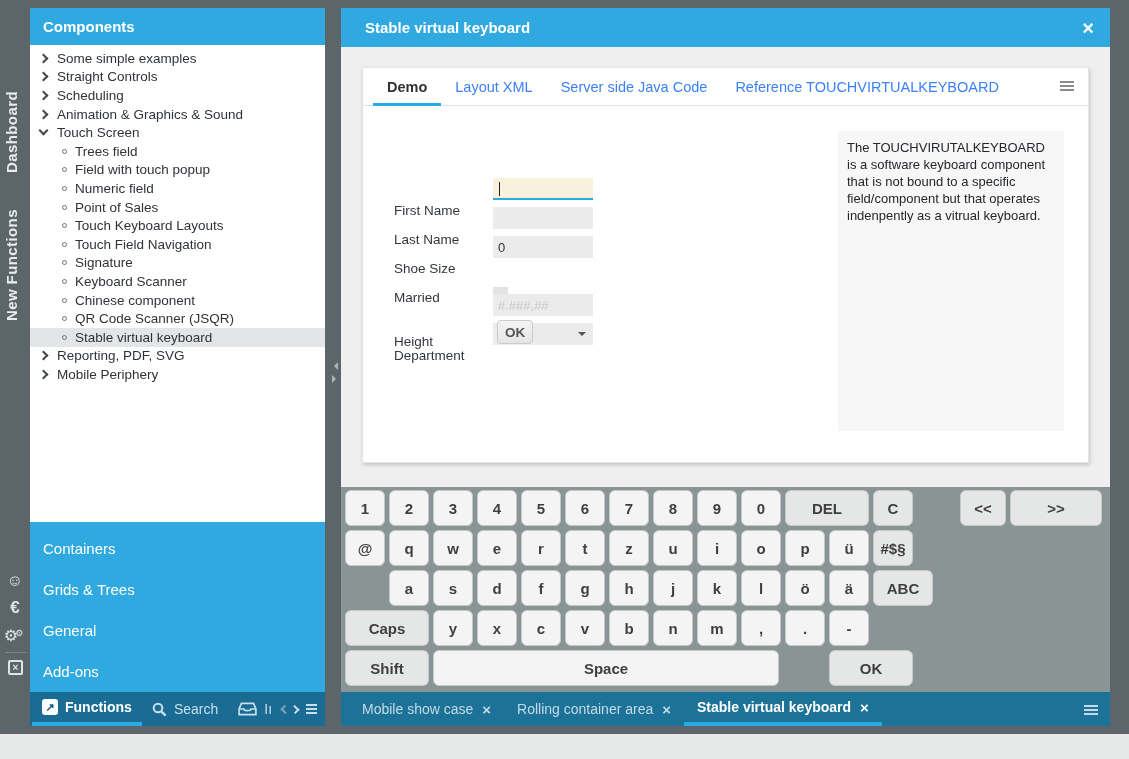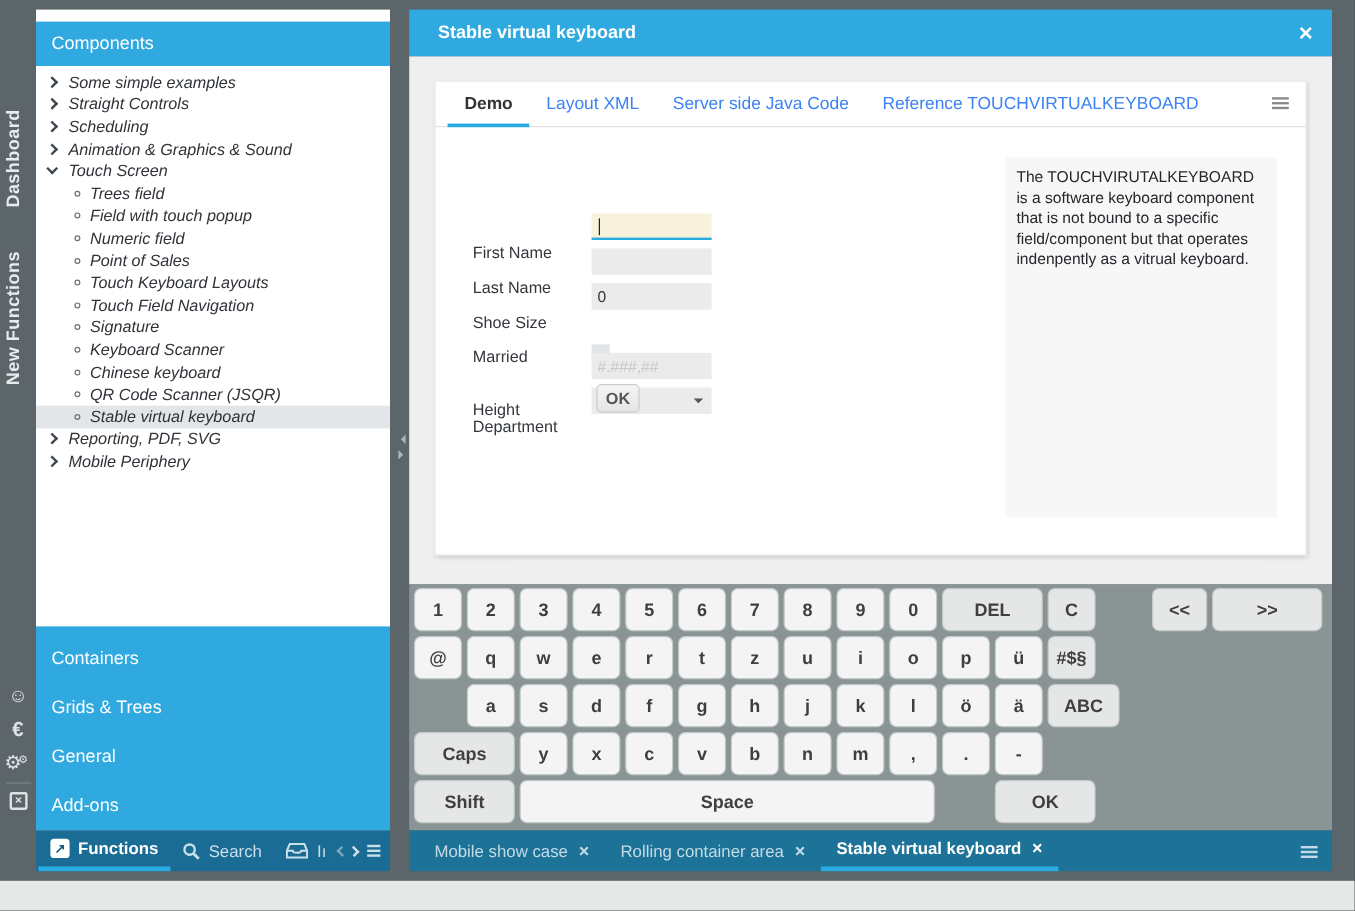--- a/index.html
+++ b/index.html
@@ -11,25 +11,25 @@
           color:#E8ECEC;font-size:15px;font-weight:bold;letter-spacing:.4px;text-align:center;}
   .rail-icon{position:absolute;left:0;width:30px;text-align:center;color:#DFE3E4;}
   .rail-divider{position:absolute;left:5px;width:21px;height:1px;background:#7B8486;}
   .xbox{position:absolute;left:8px;width:15px;height:15px;border:2px solid #DFE3E4;border-radius:2px;
         color:#DFE3E4;font-size:10px;font-weight:bold;line-height:11px;text-align:center;}
   .gear-sub{font-size:9px;position:relative;top:-5px;left:-3px;}
 
   
   .comp-panel{position:absolute;left:30px;top:8px;width:295px;height:684px;background:#fff;
               display:flex;flex-direction:column;}
-  .comp-header{height:37px;background:#2FA9DF;color:#fff;font-size:15px;font-weight:normal;
-               display:flex;align-items:center;padding-left:13px;flex:0 0 auto;margin-top:10px;}
+  .comp-header{height:37px;background:#2FA9DF;color:#fff;font-size:15px;font-weight:bold;
+               display:flex;align-items:center;padding-left:13px;flex:0 0 auto;}
   .tree{flex:1 1 auto;padding-top:4px;overflow:hidden;}
   .tree-row{height:18.6px;display:flex;align-items:center;padding-left:8px;font-size:13.5px;
-            color:#2F3338;cursor:default;font-style:italic;}
+            color:#2F3338;cursor:default;}
   .tree-row.leaf{padding-left:32px;}
   .tree-row.selected{background:#E2E6E8;}
   .tw{flex:0 0 auto;display:inline-block;}
   .branch > .tw{width:7px;height:7px;border-right:2px solid #3E4750;border-bottom:2px solid #3E4750;
                 transform:rotate(-45deg);margin:0 10px 0 2px;}
   .branch.expanded > .tw{transform:rotate(45deg);margin-top:-4px;}
   .leaf > .tw{width:5px;height:5px;border:1.5px solid #6B7278;border-radius:50%;margin-right:8px;}
   .accordion{flex:0 0 167px;background:#2FA9DF;padding-top:6px;}
   .acc-item{height:41px;display:flex;align-items:center;padding-left:13px;color:#fff;font-size:15px;}
 
@@ -185,21 +185,21 @@
           <span>Signature</span>
         </div>
 
         <div class="tree-row leaf">
           <span class="tw"></span>
           <span>Keyboard Scanner</span>
         </div>
 
         <div class="tree-row leaf">
           <span class="tw"></span>
-          <span>Chinese keyboard</span>
+          <span>Chinese component</span>
         </div>
 
         <div class="tree-row leaf">
           <span class="tw"></span>
           <span>QR Code Scanner (JSQR)</span>
         </div>
 
         <div class="tree-row leaf selected">
           <span class="tw"></span>
           <span>Stable virtual keyboard</span>

